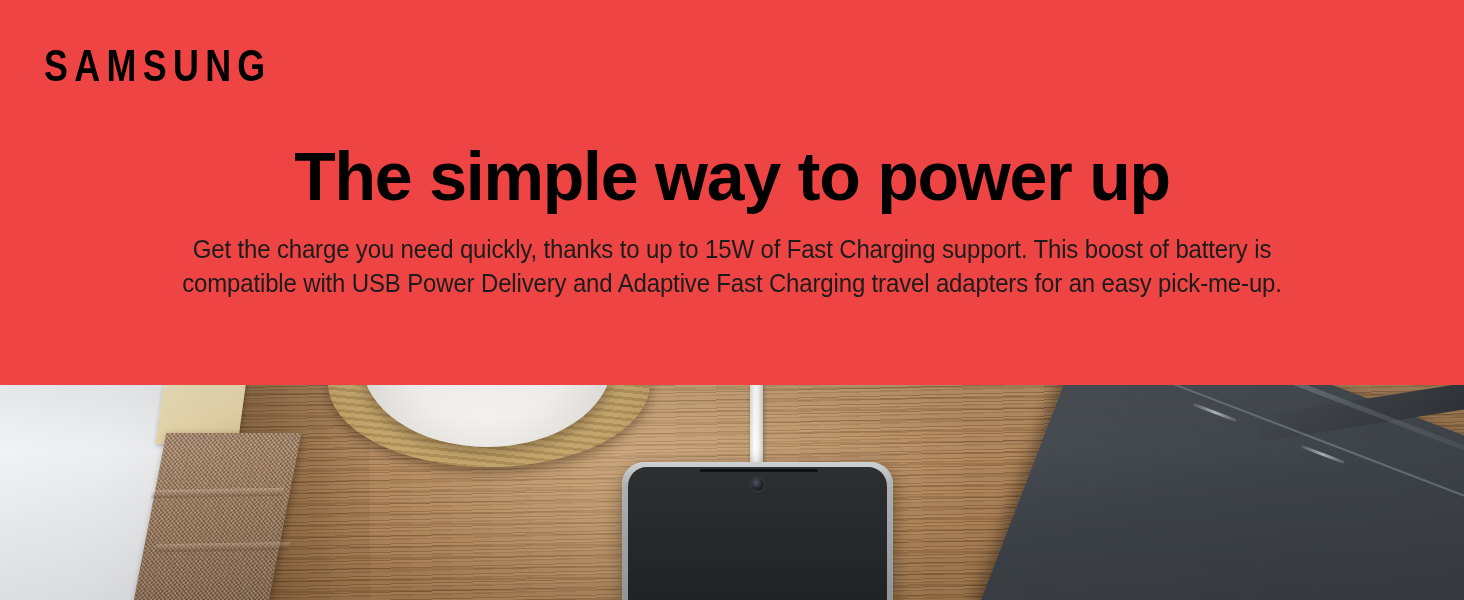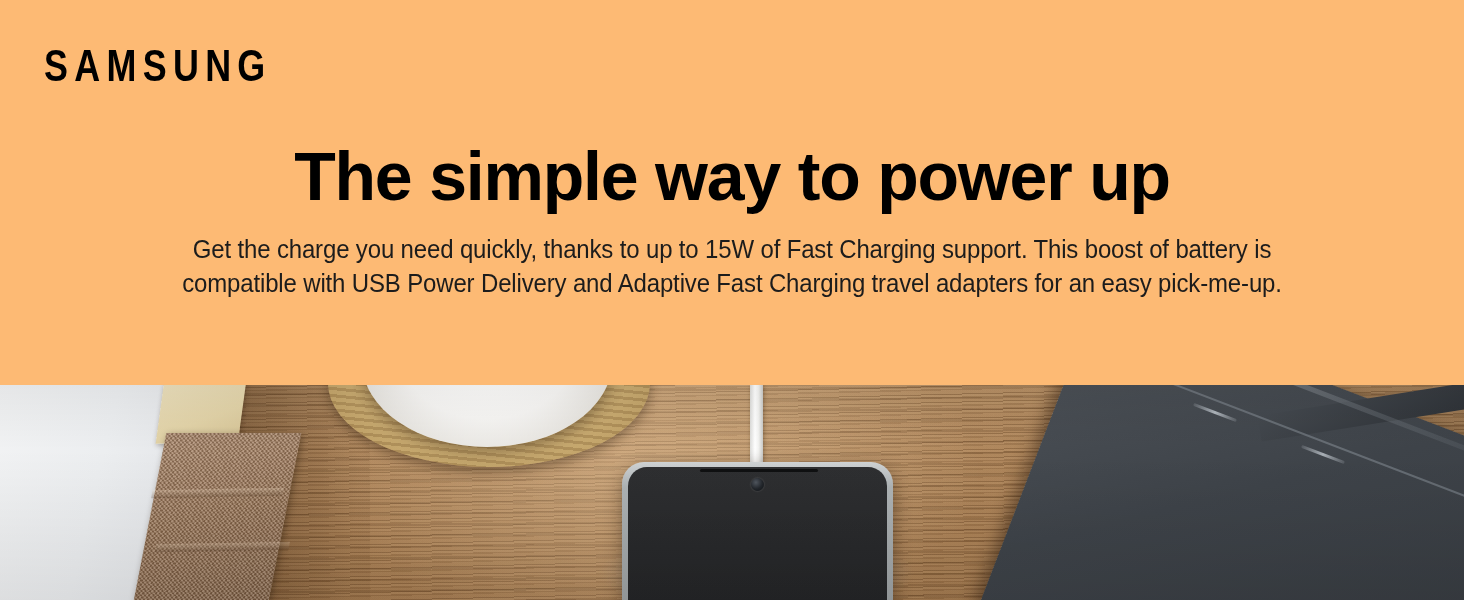--- a/index.html
+++ b/index.html
@@ -2,21 +2,21 @@
 <html><head>
 <meta charset="utf-8">
 <style>
   * { margin:0; padding:0; box-sizing:border-box; }
   html, body {
     width:1464px; height:600px;
     background:#ffffff;
     font-family:"Liberation Sans", sans-serif;
     overflow:hidden;
   }
-  .page { position:relative; width:1464px; height:600px; background:#fdba74; }
+  .page { position:relative; width:1464px; height:600px; background:#ef4444; }
 
   
   .brand {
     position:absolute; left:44px; top:44px;
     font-family:"Liberation Sans", sans-serif;
     font-size:37px; font-weight:700;
     letter-spacing:6.5px;
     color:#000;
     line-height:1;
     transform:scaleY(1.18) scaleX(0.97);

